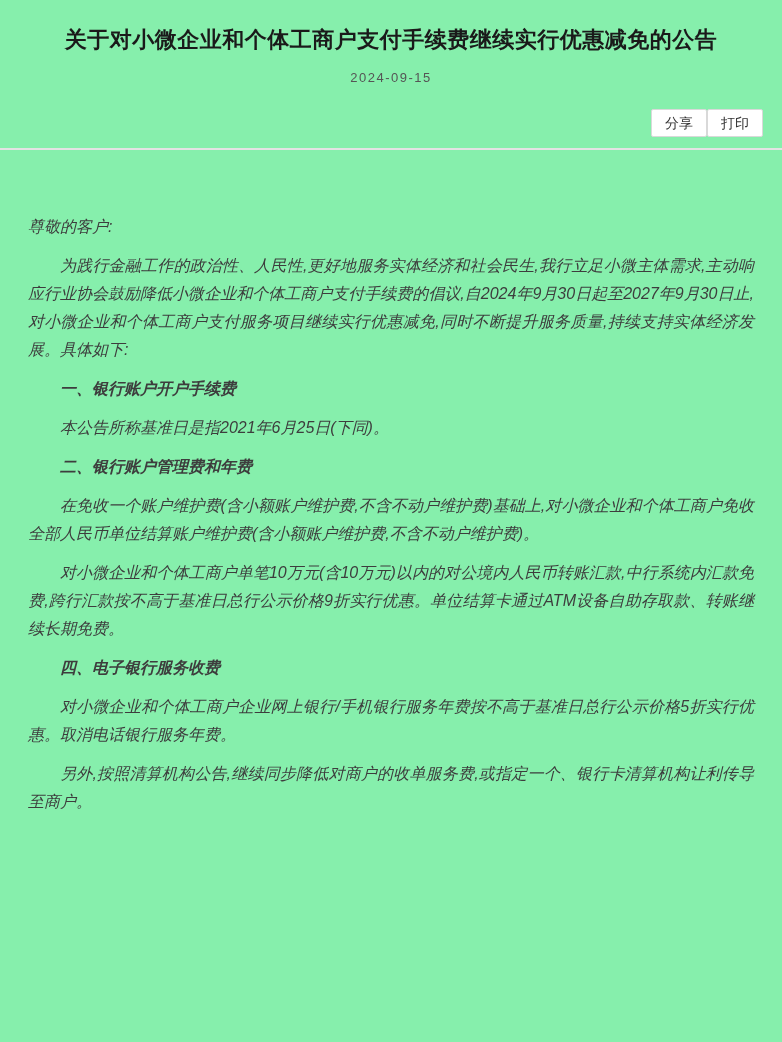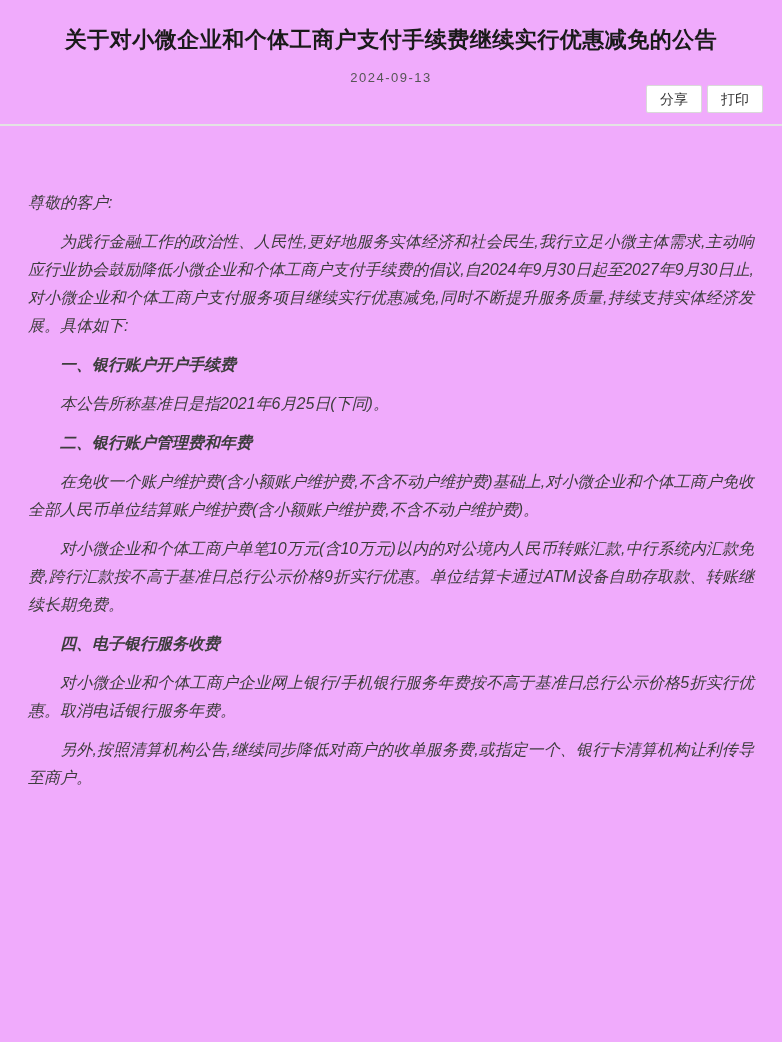--- a/index.html
+++ b/index.html
@@ -6,21 +6,21 @@
   html, body {
     margin: 0;
     padding: 0;
     background: #ffffff;
     font-family: "Liberation Sans", "DejaVu Sans", sans-serif;
   }
   .page {
     width: 782px;
     height: 1042px;
     margin: 0 auto;
-    background: #f0abfc;
+    background: #86efac;
     overflow: hidden;
   }
   
   .doc-header { padding-top: 24px; }
   .title {
     margin: 0;
     padding: 0 36px;
     font-size: 22px;
     line-height: 32px;
     font-weight: bold;
@@ -31,22 +31,22 @@
   .date {
     margin-top: 14px;
     text-align: center;
     font-size: 13px;
     color: #555555;
     letter-spacing: 1.5px;
   }
   .actions {
     display: flex;
     justify-content: flex-end;
-    gap: 5px;
     padding-right: 19px;
+    margin-top: 24px;
   }
   .btn {
     height: 28px;
     min-width: 48px;
     padding: 0 13px;
     background: #ffffff;
     border: 1px solid #d9d9d9;
     border-radius: 2px;
     font-size: 14px;
     color: #333333;
@@ -73,21 +73,21 @@
   .sec-heading { text-indent: 2em; font-weight: bold; color: #383838; }
 </style>
 </head>
 <body>
 
 <div class="page">
 
   <div class="doc-header">
     <h1 class="title">关于对小微企业和个体工商户支付手续费继续实行优惠减免的公告</h1>
 
-    <div class="date">2024-09-13</div>
+    <div class="date">2024-09-15</div>
 
     <div class="actions">
       <button class="btn">分享</button>
       <button class="btn">打印</button>
     </div>
 
     <div class="divider"></div>
   </div>
 
   <div class="content">

